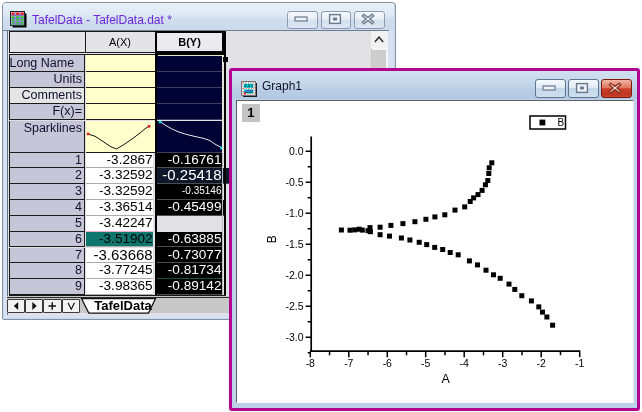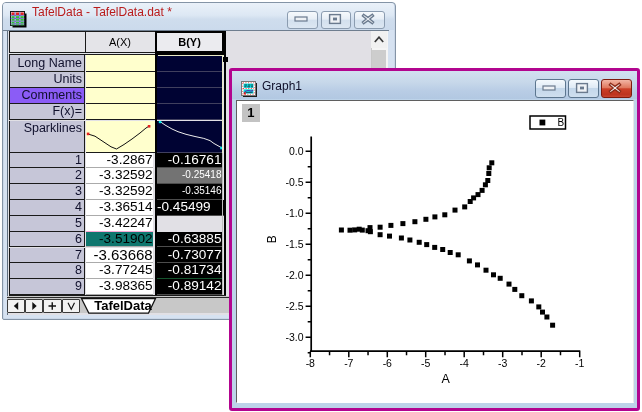--- a/index.html
+++ b/index.html
@@ -29,21 +29,21 @@
       <rect x="5.9" y="10.7" width="3.2" height="1.9"></rect>
       <rect x="10.4" y="10.7" width="3.4" height="1.9"></rect>
 <rect x="1.4" y="13.2" width="3.2" height="1.1"></rect>
       <rect x="5.9" y="13.2" width="3.2" height="1.1"></rect>
       <rect x="10.4" y="13.2" width="3.4" height="1.1"></rect>
 </g>
 <g stroke="#5050b8" stroke-width="0.8" fill="none">
 <path d="M5.1,0.5 V14.5 M9.8,0.5 V14.5 M0.5,4.4 H14.5 M0.5,7.4 H14.5 M0.5,10.2 H14.5 M0.5,12.9 H14.5"></path>
 </g>
   </svg>
-<div class="cell" style="left:32px;top:0;width:250px;height:25px;line-height:25px;font-size:12px;color:#b91c1c;">TafelData - TafelData.dat *</div>
+<div class="cell" style="left:32px;top:8px;width:250px;height:25px;line-height:25px;font-size:12px;color:#6d28d9;">TafelData - TafelData.dat *</div>
 <div class="abs" style="left:287px;top:11px;width:28.5px;height:15.5px;background:linear-gradient(#f6f9fc,#e7eef6 45%,#d3e0ee 50%,#dce7f2);border:1px solid #8b9cb0;border-radius:3px;"></div>
 <svg class="abs" style="left:294.25px;top:14.75px;" width="14" height="8" viewBox="0 0 14 8">
     <rect x="1" y="2" width="12" height="4" fill="#eef1f5" stroke="#6a7a8e" stroke-width="1.2"></rect>
   </svg>
 <div class="abs" style="left:320.5px;top:11px;width:28.5px;height:15.5px;background:linear-gradient(#f6f9fc,#e7eef6 45%,#d3e0ee 50%,#dce7f2);border:1px solid #8b9cb0;border-radius:3px;"></div>
 <svg class="abs" style="left:327.75px;top:12.75px;" width="14" height="12" viewBox="0 0 14 12">
     <rect x="1.6" y="1.6" width="10.8" height="8.8" fill="#eef1f5" stroke="#6a7a8e" stroke-width="1.4"></rect>
     <rect x="5" y="4.6" width="4" height="2.8" fill="#6a7a8e"></rect>
   </svg>
 <div class="abs" style="left:354px;top:11px;width:28.5px;height:15.5px;background:linear-gradient(#f6f9fc,#e7eef6 45%,#d3e0ee 50%,#dce7f2);border:1px solid #8b9cb0;border-radius:3px;"></div>
@@ -51,27 +51,27 @@
     <path d="M2.6,1.2 L7,4.4 L11.4,1.2 L12.7,2.8 L8.8,6 L12.7,9.2 L11.4,10.8 L7,7.6 L2.6,10.8 L1.3,9.2 L5.2,6 L1.3,2.8 Z" fill="#eef1f5" stroke="#6a7a8e" stroke-width="1.3"></path>
   </svg>
 <div class="abs" style="left:7px;top:31px;width:379.5px;height:284px;background:#e1e0e5;border-left:1.5px solid #5f6f80;"></div>
 <div class="abs" style="left:8.5px;top:31px;width:76px;height:20.5px;background:#e4e4e8;border:1px solid #1a1a1a;"></div>
 <div class="cell" style="left:84.5px;top:31px;width:69px;height:20.5px;line-height:20.5px;background:#e4e4e8;border:1px solid #1a1a1a;text-align:center;font-size:11px;color:#000;">A(X)</div>
 <div class="cell" style="left:155px;top:30.5px;width:65px;height:18.5px;line-height:18.5px;background:#ebebef;border:2px solid #000;text-align:center;font-size:11px;font-weight:bold;color:#000;">B(Y)</div>
 <div class="abs" style="left:8.5px;top:52px;width:147px;height:1.2px;background:#1a1a1a;"></div>
 <div class="abs" style="left:8.5px;top:53.2px;width:147px;height:1.8px;background:#e2e5e9;"></div>
 <div class="abs" style="left:8.5px;top:53.8px;width:147px;height:1.3px;background:#1a1a1a;"></div>
 <div class="abs" style="left:155px;top:51.5px;width:70.5px;height:3.5px;background:#000;"></div>
-<div class="cell" style="left:8.5px;top:55px;width:72.5px;height:16px;line-height:16px;background:#c6c6d8;border:1px solid #1a1a1a;border-top:none;text-align:right;padding-right:1.5px;font-size:12.5px;color:#10102c;">Long Name</div>
+<div class="cell" style="left:8.5px;top:55px;width:72.5px;height:16px;line-height:16px;background:#c6c6d8;border:1px solid #1a1a1a;border-top:none;padding-right:1.5px;font-size:12.5px;color:#10102c;">Long Name</div>
 <div class="abs" style="left:85.5px;top:55px;width:69px;height:16px;background:#ffffcd;border-bottom:1px solid #1a1a1a;"></div>
 <div class="abs" style="left:157px;top:55px;width:64.5px;height:16px;background:#000333;border-bottom:1px solid #40405e;"></div>
 <div class="cell" style="left:8.5px;top:72px;width:72.5px;height:15px;line-height:15px;background:#c6c6d8;border:1px solid #1a1a1a;border-top:none;text-align:right;padding-right:1.5px;font-size:12.5px;color:#10102c;">Units</div>
 <div class="abs" style="left:85.5px;top:72px;width:69px;height:15px;background:#ffffcd;border-bottom:1px solid #1a1a1a;"></div>
 <div class="abs" style="left:157px;top:72px;width:64.5px;height:15px;background:#000333;border-bottom:1px solid #40405e;"></div>
-<div class="cell" style="left:8.5px;top:88px;width:72.5px;height:15.3px;line-height:15.3px;background:#8b5cf6;border:1px solid #1a1a1a;border-top:none;text-align:right;padding-right:1.5px;font-size:12.5px;color:#10102c;">Comments</div>
+<div class="cell" style="left:8.5px;top:88px;width:72.5px;height:15.3px;line-height:15.3px;background:#e5e5e5;border:1px solid #1a1a1a;border-top:none;text-align:right;padding-right:1.5px;font-size:12.5px;color:#10102c;">Comments</div>
 <div class="abs" style="left:85.5px;top:88px;width:69px;height:15.3px;background:#ffffcd;border-bottom:1px solid #1a1a1a;"></div>
 <div class="abs" style="left:157px;top:88px;width:64.5px;height:15.3px;background:#000333;border-bottom:1px solid #40405e;"></div>
 <div class="cell" style="left:8.5px;top:104.3px;width:72.5px;height:15.2px;line-height:15.2px;background:#c6c6d8;border:1px solid #1a1a1a;border-top:none;text-align:right;padding-right:1.5px;font-size:12.5px;color:#10102c;">F(x)=</div>
 <div class="abs" style="left:85.5px;top:104.3px;width:69px;height:15.2px;background:#ffffcd;border-bottom:1px solid #1a1a1a;"></div>
 <div class="abs" style="left:157px;top:104.3px;width:64.5px;height:15.2px;background:#000333;border-bottom:1px solid #40405e;"></div>
 <div class="cell" style="left:8.5px;top:120.5px;width:72.5px;height:31px;line-height:15px;background:#c6c6d8;border:1px solid #1a1a1a;border-top:none;text-align:right;padding-right:1.5px;font-size:12.5px;color:#10102c;">Sparklines</div>
 <div class="abs" style="left:85.5px;top:120.5px;width:69px;height:31px;background:#ffffcd;border-bottom:1px solid #1a1a1a;"></div>
 <div class="abs" style="left:157px;top:120.5px;width:64.5px;height:31px;background:#000333;border-bottom:1px solid #40405e;"></div>
 <svg class="abs" style="left:85.5px;top:120.5px;" width="69" height="31" viewBox="0 0 69 31">
 <polyline points="2,13 9,15.2 17,20.5 25,25.8 30.5,28 38,23.5 46,18 54,12 60,7 63,5.2" fill="none" stroke="#111111" stroke-width="1"></polyline>
@@ -81,27 +81,27 @@
 <svg class="abs" style="left:157px;top:120.5px;" width="66" height="31" viewBox="0 0 66 31">
 <polyline points="3,0.5 8,4 15,8 21,10.7 29,13.3 38,15.5 46.8,17.4 53,19.6 57,22.5 64.5,26.7" fill="none" stroke="#ececec" stroke-width="1"></polyline>
 <rect x="1.8" y="-0.4" width="2.6" height="2.6" fill="#00e8e8"></rect>
 <rect x="63.2" y="25.7" width="2.6" height="2.6" fill="#00e8e8"></rect>
 </svg>
 <div class="cell" style="left:8.5px;top:152.5px;width:72.5px;height:14.8333px;line-height:14.8333px;background:#c6c6d8;border:1px solid #1a1a1a;border-top:none;text-align:right;padding-right:1.5px;font-size:12.5px;color:#10102c;">1</div>
 <div class="cell" style="left:85.5px;top:152.5px;width:67.2px;height:14.8333px;line-height:14.8333px;background:#ffffff;border-bottom:1px solid #ababab;text-align:right;padding-right:0.8px;font-size:13.6px;color:#000;">-3.2867</div>
 <div class="cell" style="left:157px;top:152.5px;width:64.5px;height:14.8333px;line-height:14.8333px;background:#000000;border-bottom:1px solid #4d4d4d;text-align:right;padding-right:1px;font-size:13.6px;color:#ffffff;">-0.16761</div>
 <div class="cell" style="left:8.5px;top:168.333px;width:72.5px;height:14.8333px;line-height:14.8333px;background:#c6c6d8;border:1px solid #1a1a1a;border-top:none;text-align:right;padding-right:1.5px;font-size:12.5px;color:#10102c;">2</div>
 <div class="cell" style="left:85.5px;top:168.333px;width:67.2px;height:14.8333px;line-height:14.8333px;background:#ffffff;border-bottom:1px solid #ababab;text-align:right;padding-right:0.8px;font-size:13.6px;color:#000;">-3.32592</div>
-<div class="cell" style="left:157px;top:168.333px;width:64.5px;height:14.8333px;line-height:14.8333px;background:#737373;border-bottom:1px solid #4d4d4d;text-align:right;padding-right:0;font-size:10px;color:#ffffff;">-0.25418</div>
+<div class="cell" style="left:157px;top:168.333px;width:64.5px;height:14.8333px;line-height:14.8333px;background:#0f172a;border-bottom:1px solid #4d4d4d;text-align:right;padding-right:11px;font-size:15px;color:#ffffff;">-0.25418</div>
 <div class="cell" style="left:8.5px;top:184.167px;width:72.5px;height:14.8333px;line-height:14.8333px;background:#c6c6d8;border:1px solid #1a1a1a;border-top:none;text-align:right;padding-right:1.5px;font-size:12.5px;color:#10102c;">3</div>
 <div class="cell" style="left:85.5px;top:184.167px;width:67.2px;height:14.8333px;line-height:14.8333px;background:#ffffff;border-bottom:1px solid #ababab;text-align:right;padding-right:0.8px;font-size:13.6px;color:#000;">-3.32592</div>
 <div class="cell" style="left:157px;top:184.167px;width:64.5px;height:14.8333px;line-height:14.8333px;background:#000000;border-bottom:1px solid #4d4d4d;text-align:right;padding-right:1px;font-size:10px;color:#ffffff;">-0.35146</div>
 <div class="cell" style="left:8.5px;top:200px;width:72.5px;height:14.8333px;line-height:14.8333px;background:#c6c6d8;border:1px solid #1a1a1a;border-top:none;text-align:right;padding-right:1.5px;font-size:12.5px;color:#10102c;">4</div>
 <div class="cell" style="left:85.5px;top:200px;width:67.2px;height:14.8333px;line-height:14.8333px;background:#ffffff;border-bottom:1px solid #ababab;text-align:right;padding-right:0.8px;font-size:13.6px;color:#000;">-3.36514</div>
-<div class="cell" style="left:157px;top:200px;width:64.5px;height:14.8333px;line-height:14.8333px;background:#000000;border-bottom:1px solid #4d4d4d;text-align:left;padding-right:3px;font-size:13.6px;color:#ffffff;">-0.45499</div>
+<div class="cell" style="left:157px;top:200px;width:64.5px;height:14.8333px;line-height:14.8333px;background:#000000;border-bottom:1px solid #4d4d4d;text-align:right;padding-right:3px;font-size:13.6px;color:#ffffff;">-0.45499</div>
 <div class="cell" style="left:8.5px;top:215.833px;width:72.5px;height:14.8333px;line-height:14.8333px;background:#c6c6d8;border:1px solid #1a1a1a;border-top:none;text-align:right;padding-right:1.5px;font-size:12.5px;color:#10102c;">5</div>
 <div class="cell" style="left:85.5px;top:215.833px;width:67.2px;height:14.8333px;line-height:14.8333px;background:#ffffff;border-bottom:6px solid #f9a8d4;text-align:right;padding-right:0.8px;font-size:13.6px;color:#000;">-3.42247</div>
 <div class="cell" style="left:157px;top:215.833px;width:64.5px;height:14.8333px;line-height:14.8333px;background:#000000;border-bottom:1px solid #4d4d4d;text-align:right;padding-right:1px;font-size:13.6px;color:#ffffff;margin-top:30px;">-0.54692</div>
 <div class="cell" style="left:8.5px;top:231.666px;width:72.5px;height:14.8333px;line-height:14.8333px;background:#c6c6d8;border:1px solid #1a1a1a;border-top:none;text-align:right;padding-right:1.5px;font-size:12.5px;color:#10102c;">6</div>
 <div class="cell" style="left:85.5px;top:231.666px;width:67.2px;height:14.8333px;line-height:14.8333px;background:#0f766e;border-bottom:1px solid #ababab;text-align:right;padding-right:0.8px;font-size:13.6px;color:#000;">-3.51902</div>
 <div class="cell" style="left:157px;top:231.666px;width:64.5px;height:14.8333px;line-height:14.8333px;background:#000000;border-bottom:1px solid #4d4d4d;text-align:right;padding-right:1px;font-size:13.6px;color:#ffffff;">-0.63885</div>
 <div class="cell" style="left:8.5px;top:247.5px;width:72.5px;height:14.8333px;line-height:14.8333px;background:#c6c6d8;border:1px solid #1a1a1a;border-top:none;text-align:right;padding-right:1.5px;font-size:12.5px;color:#10102c;">7</div>
 <div class="cell" style="left:85.5px;top:247.5px;width:67.2px;height:14.8333px;line-height:14.8333px;background:#ffffff;border-bottom:1px solid #ababab;text-align:right;padding-right:0.8px;font-size:15px;color:#000;">-3.63668</div>
 <div class="cell" style="left:157px;top:247.5px;width:64.5px;height:14.8333px;line-height:14.8333px;background:#000000;border-bottom:1px solid #4d4d4d;text-align:right;padding-right:0;font-size:13.6px;color:#ffffff;">-0.73077</div>
 <div class="cell" style="left:8.5px;top:263.333px;width:72.5px;height:14.8333px;line-height:14.8333px;background:#c6c6d8;border:1px solid #1a1a1a;border-top:none;text-align:right;padding-right:1.5px;font-size:12.5px;color:#10102c;">8</div>

